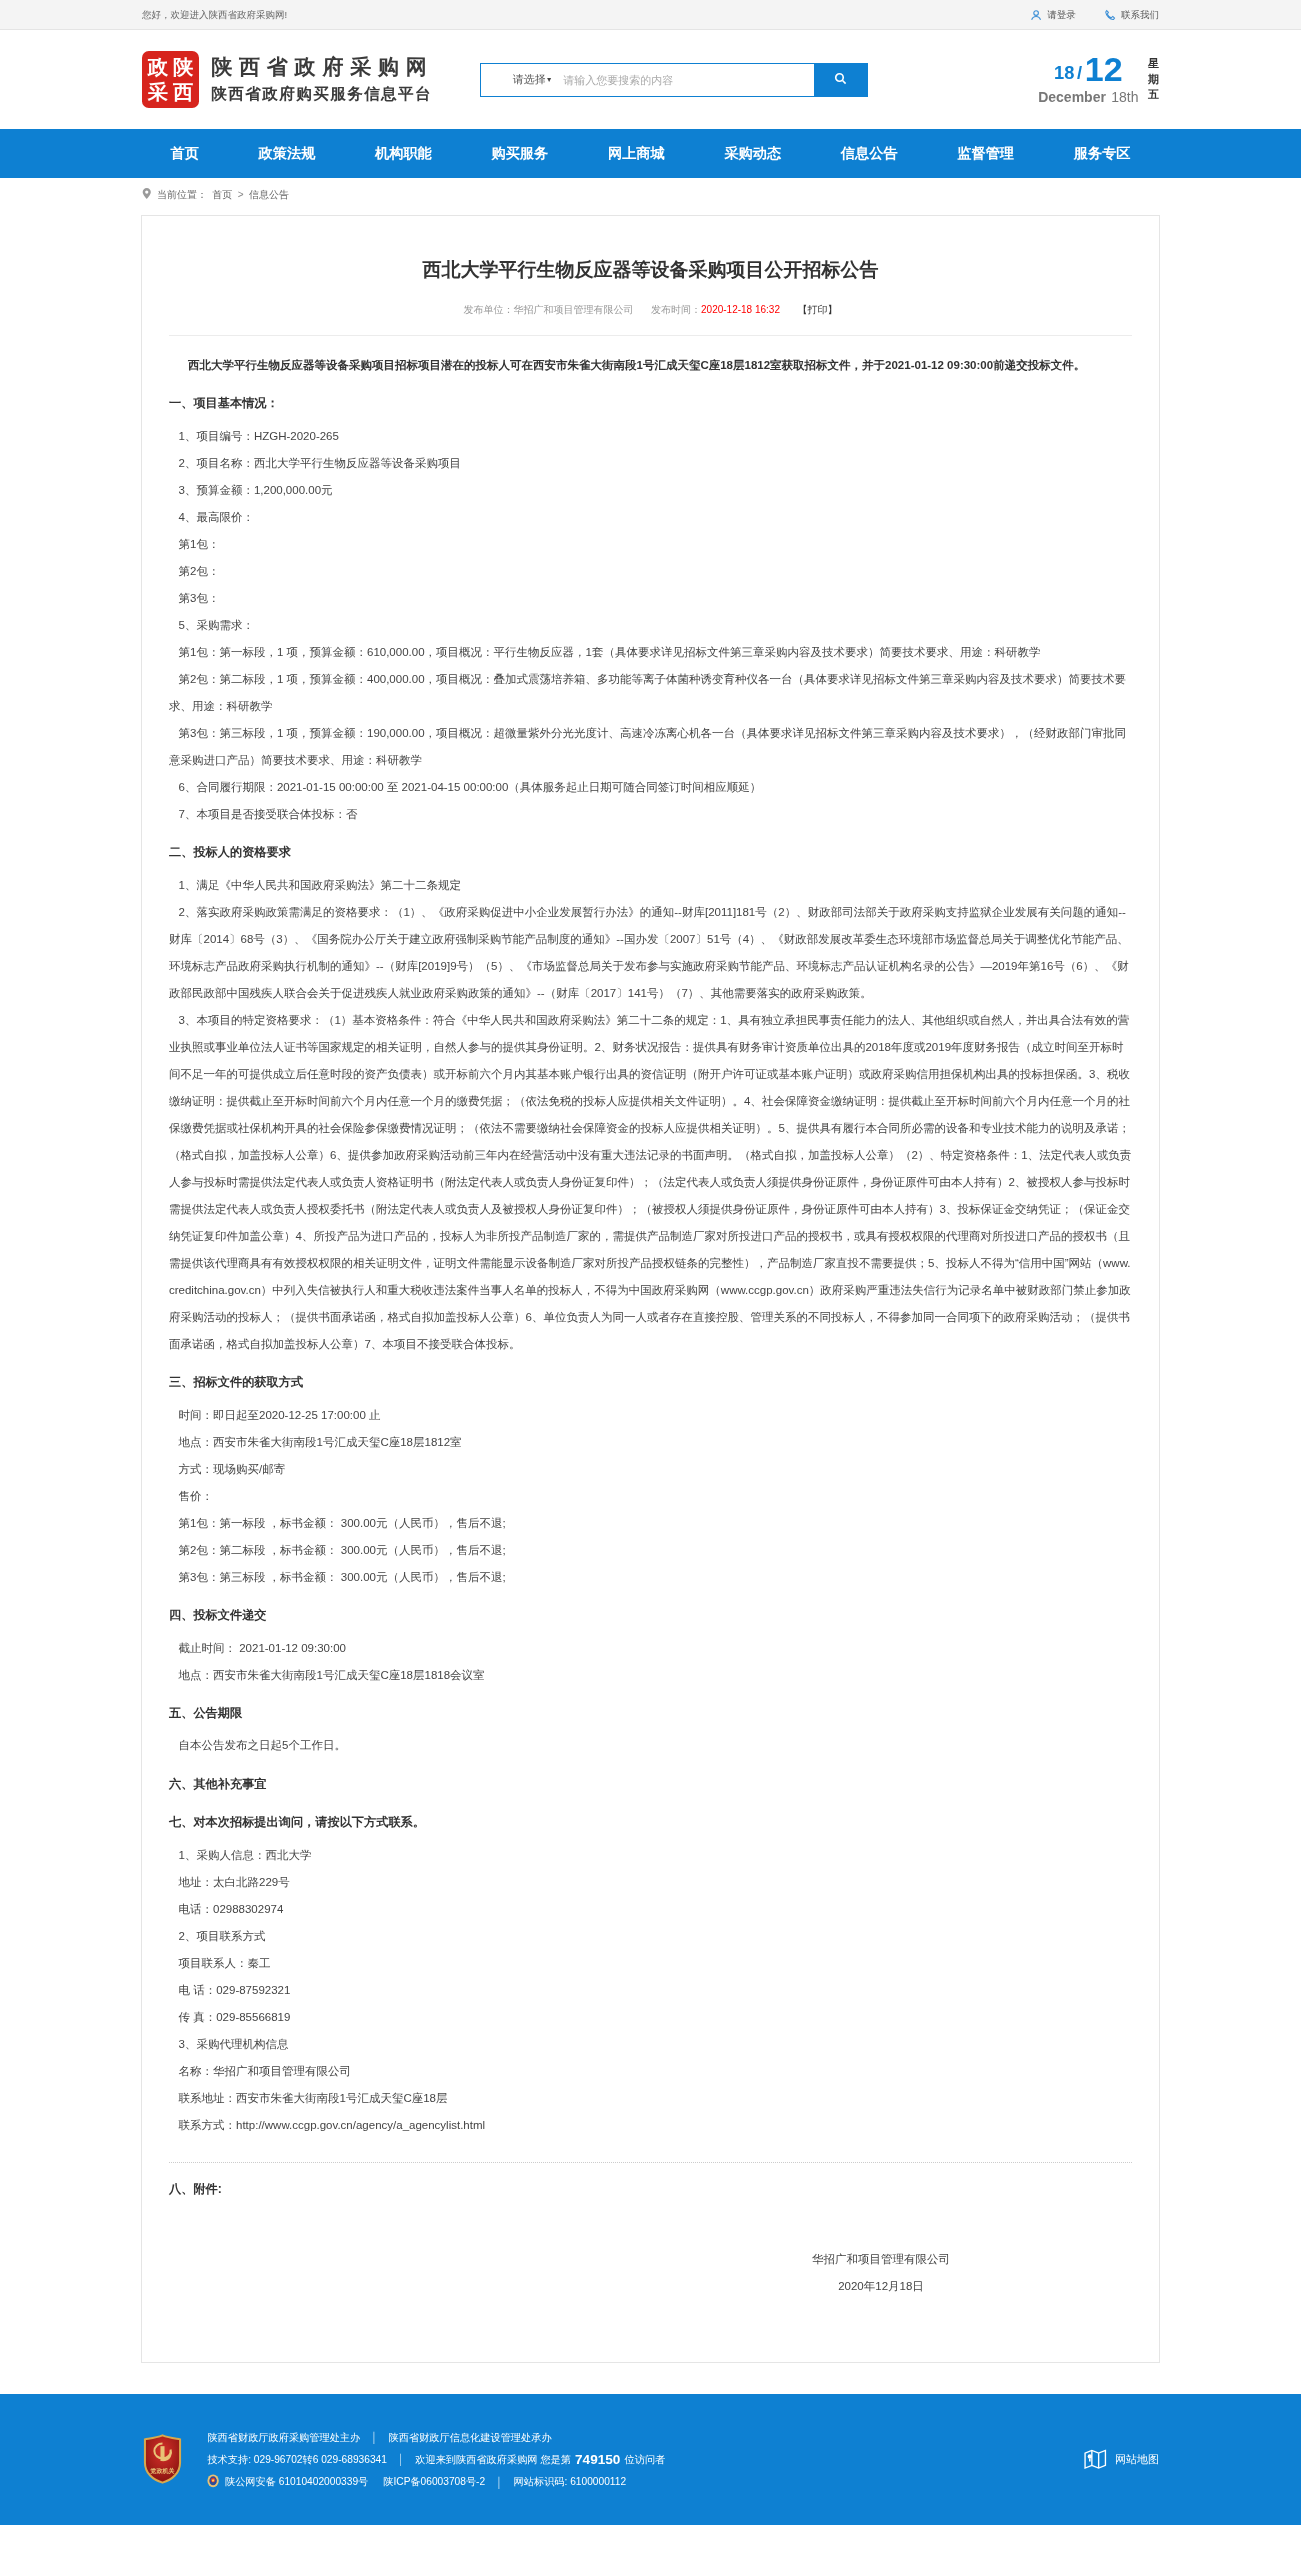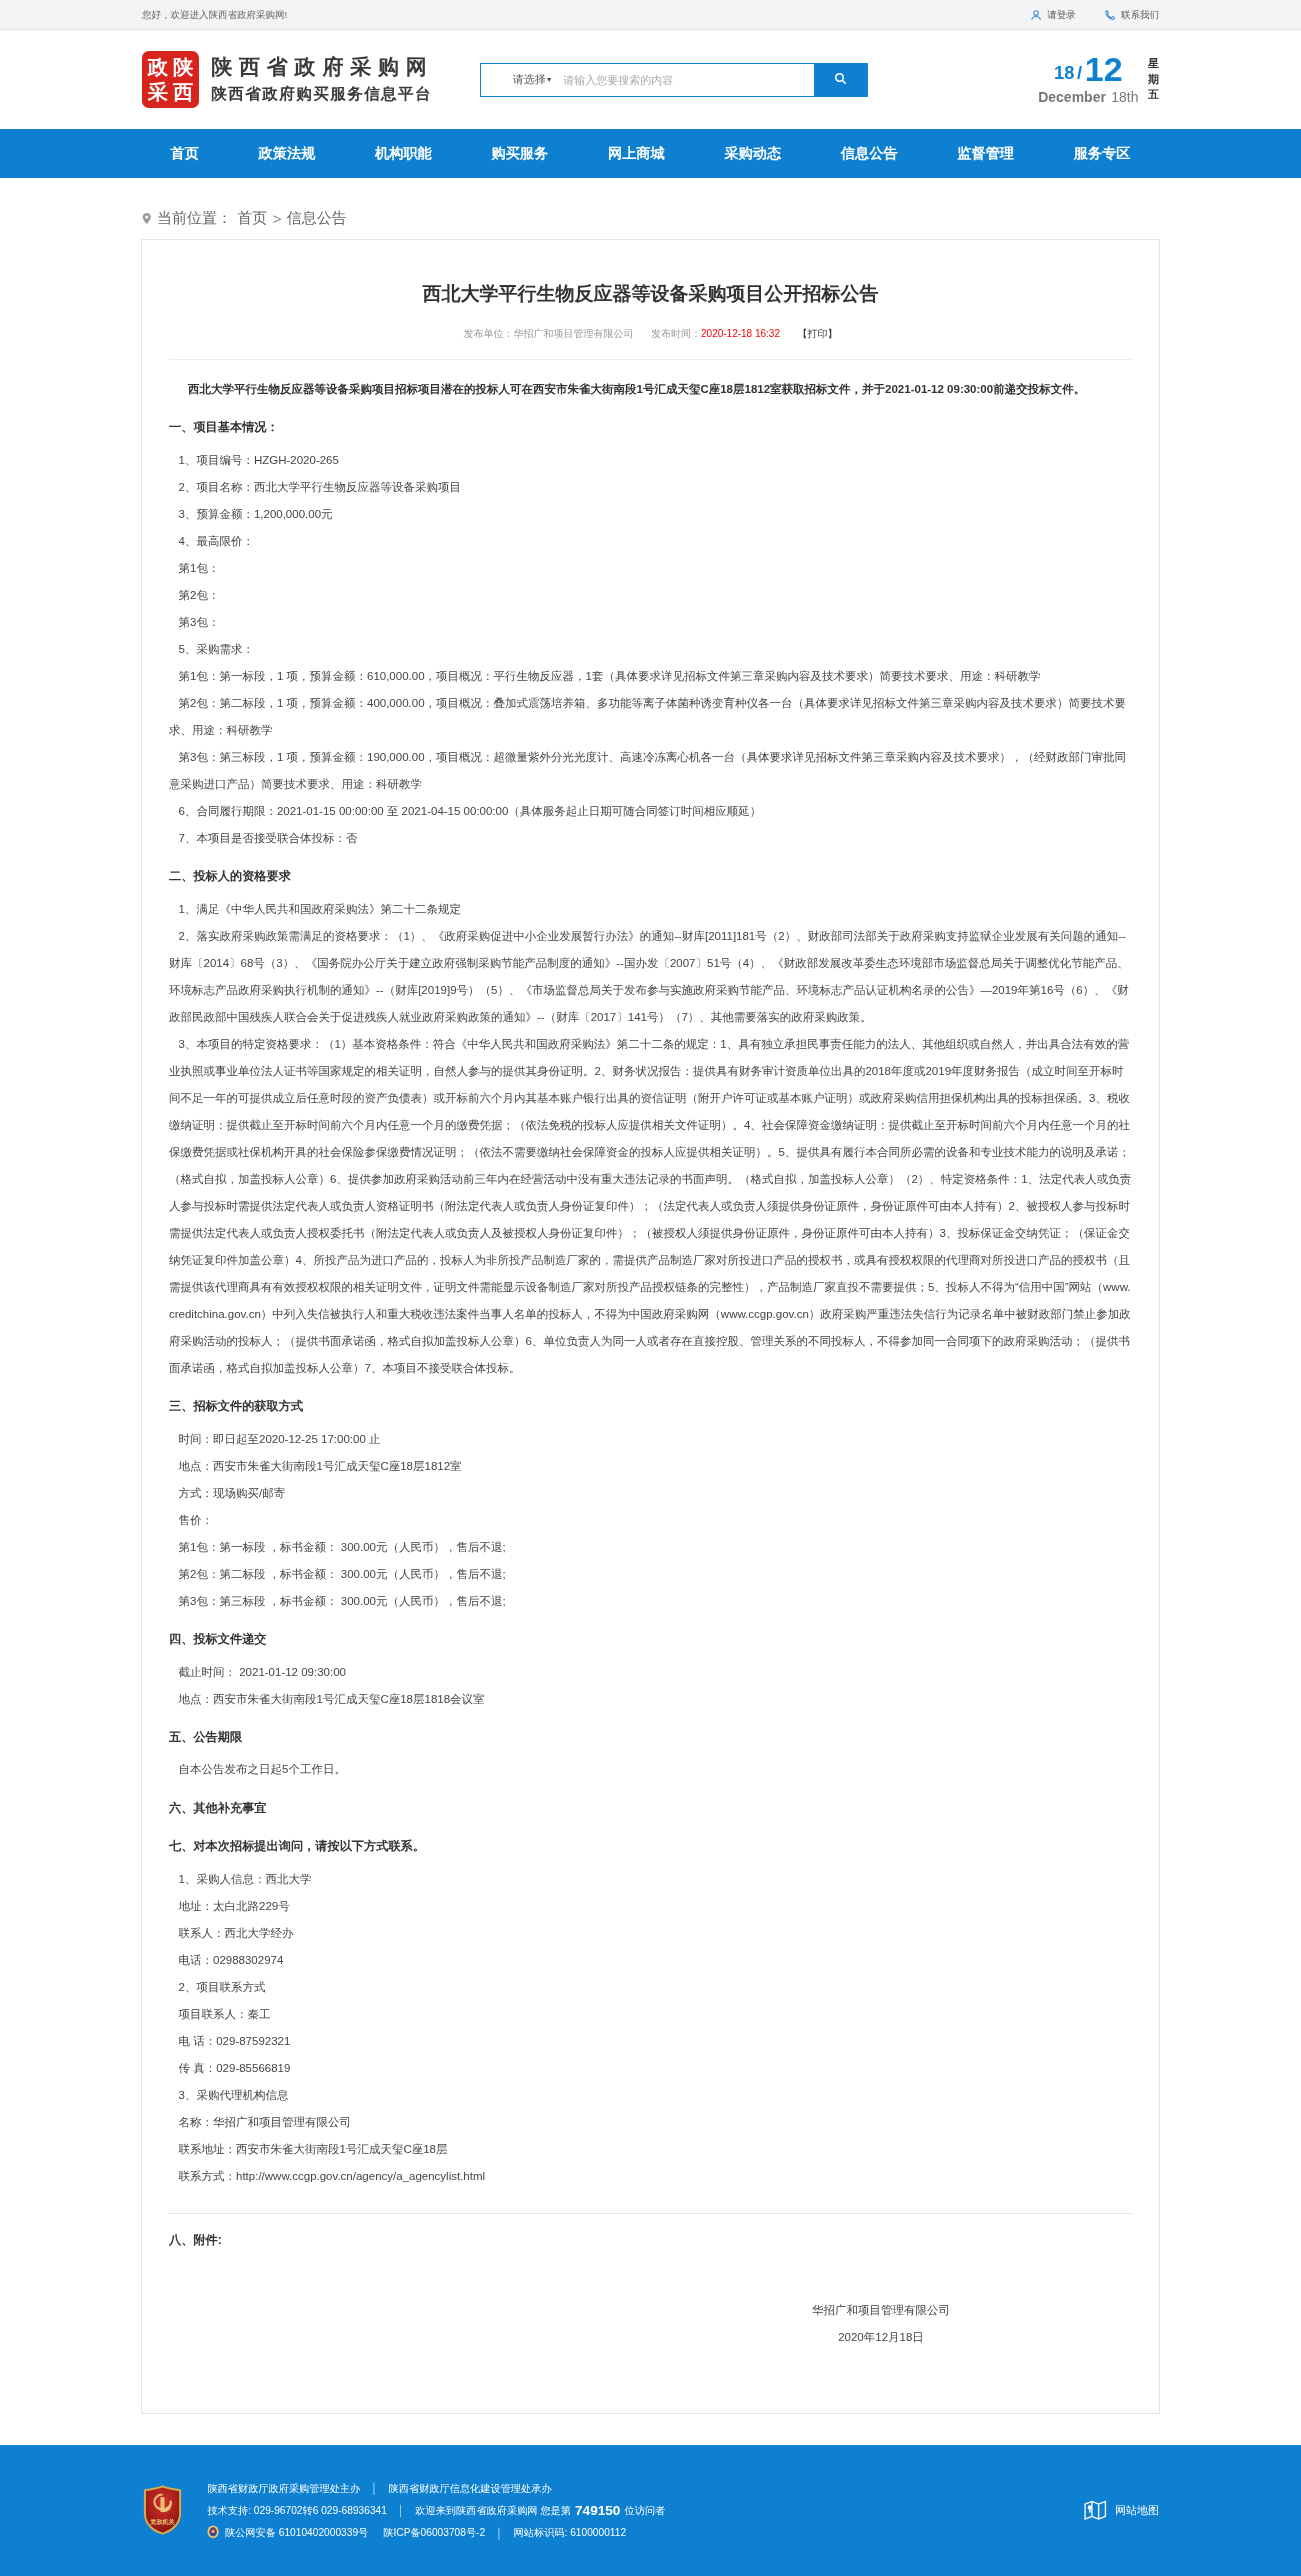--- a/index.html
+++ b/index.html
@@ -70,21 +70,21 @@
 
   
   .nav { background: #0e80d2; height: 49px; }
   .nav ul {
     list-style: none; margin: 0 auto; padding: 0 28.5px; width: 1017px;
     display: flex; justify-content: space-between; align-items: center; height: 49px;
   }
   .nav li { color: #fff; font-size: 14.2px; font-weight: bold; line-height: 49px; cursor: pointer; }
 
   
-  .breadcrumb { height: 33px; display: flex; align-items: center; font-size: 15px; color: #666; margin-top: 24px; }
+  .breadcrumb { height: 33px; display: flex; align-items: center; font-size: 10px; color: #666; }
   .breadcrumb .container { display: flex; align-items: center; gap: 5.4px; }
   .breadcrumb a { color: #666; text-decoration: none; cursor: pointer; }
   .crumb-sep { color: #888; }
 
   
   .card {
     width: 1019px; margin: 4.1px auto 31px; border: 0.7px solid #e5e5e5;
     padding: 28.5px 27px 62px; background: #fff;
   }
   .art-title { text-align: center; font-size: 19px; font-weight: bold; color: #333; margin: 12.2px 0 20.3px; }
@@ -258,21 +258,20 @@
         <p>第3包：第三标段 ，标书金额： 300.00元（人民币），售后不退;</p>
         <h3>四、投标文件递交</h3>
         <p>截止时间： 2021-01-12 09:30:00</p>
         <p>地点：西安市朱雀大街南段1号汇成天玺C座18层1818会议室</p>
         <h3>五、公告期限</h3>
         <p>自本公告发布之日起5个工作日。</p>
         <h3>六、其他补充事宜</h3>
         <h3>七、对本次招标提出询问，请按以下方式联系。</h3>
         <p>1、采购人信息：西北大学</p>
         <p>地址：太白北路229号</p>
-        <p>联系人：西北大学经办</p>
         <p>电话：02988302974</p>
         <p>2、项目联系方式</p>
         <p>项目联系人：秦工</p>
         <p>电 话：029-87592321</p>
         <p>传 真：029-85566819</p>
         <p>3、采购代理机构信息</p>
         <p>名称：华招广和项目管理有限公司</p>
         <p>联系地址：西安市朱雀大街南段1号汇成天玺C座18层</p>
         <p>联系方式：http://www.ccgp.gov.cn/agency/a_agencylist.html</p>
         <div class="dotline"></div>

